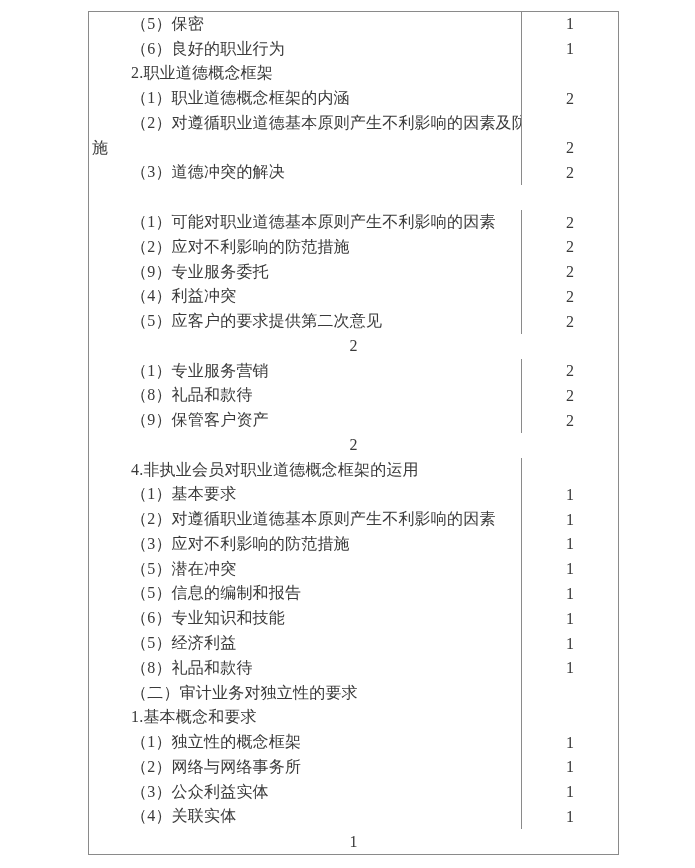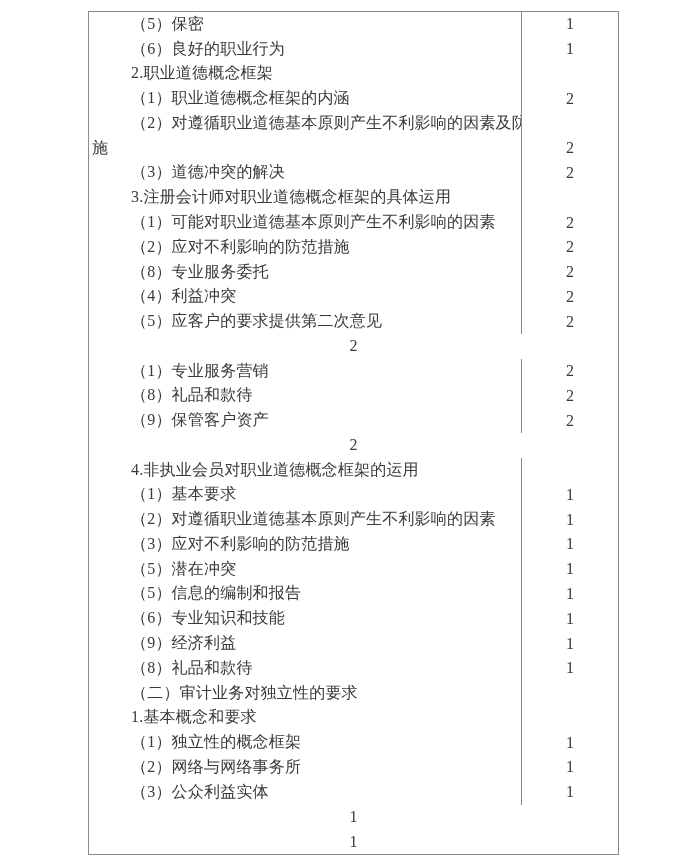--- a/index.html
+++ b/index.html
@@ -91,36 +91,35 @@
     <div class="cell-text hang">施</div>
     <div class="cell-value">2</div>
   </div>
 
   <div class="row">
     <div class="cell-text">（3）道德冲突的解决</div>
     <div class="cell-value">2</div>
   </div>
 
   <div class="row">
-    <div class="cell-text">3.注册会计师对职业道德概念框架的具体运用</div>
     <div class="cell-value"></div>
   </div>
 
   <div class="row">
     <div class="cell-text">（1）可能对职业道德基本原则产生不利影响的因素</div>
     <div class="cell-value">2</div>
   </div>
 
   <div class="row">
     <div class="cell-text">（2）应对不利影响的防范措施</div>
     <div class="cell-value">2</div>
   </div>
 
   <div class="row">
-    <div class="cell-text">（8）专业服务委托</div>
+    <div class="cell-text">（9）专业服务委托</div>
     <div class="cell-value">2</div>
   </div>
 
   <div class="row">
     <div class="cell-text">（4）利益冲突</div>
     <div class="cell-value">2</div>
   </div>
 
   <div class="row">
     <div class="cell-text">（5）应客户的要求提供第二次意见</div>
@@ -179,21 +178,21 @@
     <div class="cell-text">（5）信息的编制和报告</div>
     <div class="cell-value">1</div>
   </div>
 
   <div class="row">
     <div class="cell-text">（6）专业知识和技能</div>
     <div class="cell-value">1</div>
   </div>
 
   <div class="row">
-    <div class="cell-text">（9）经济利益</div>
+    <div class="cell-text">（5）经济利益</div>
     <div class="cell-value">1</div>
   </div>
 
   <div class="row">
     <div class="cell-text">（8）礼品和款待</div>
     <div class="cell-value">1</div>
   </div>
 
   <div class="row">
     <div class="cell-text">（二）审计业务对独立性的要求</div>
@@ -214,20 +213,21 @@
     <div class="cell-text">（2）网络与网络事务所</div>
     <div class="cell-value">1</div>
   </div>
 
   <div class="row">
     <div class="cell-text">（3）公众利益实体</div>
     <div class="cell-value">1</div>
   </div>
 
   <div class="row">
+    <div class="cell-text">（4）关联实体</div>
     <div class="cell-value">1</div>
   </div>
 
   <div class="row">
     <div class="cell-value">1</div>
   </div>
 </div>
 </div>
 
 </body></html>

